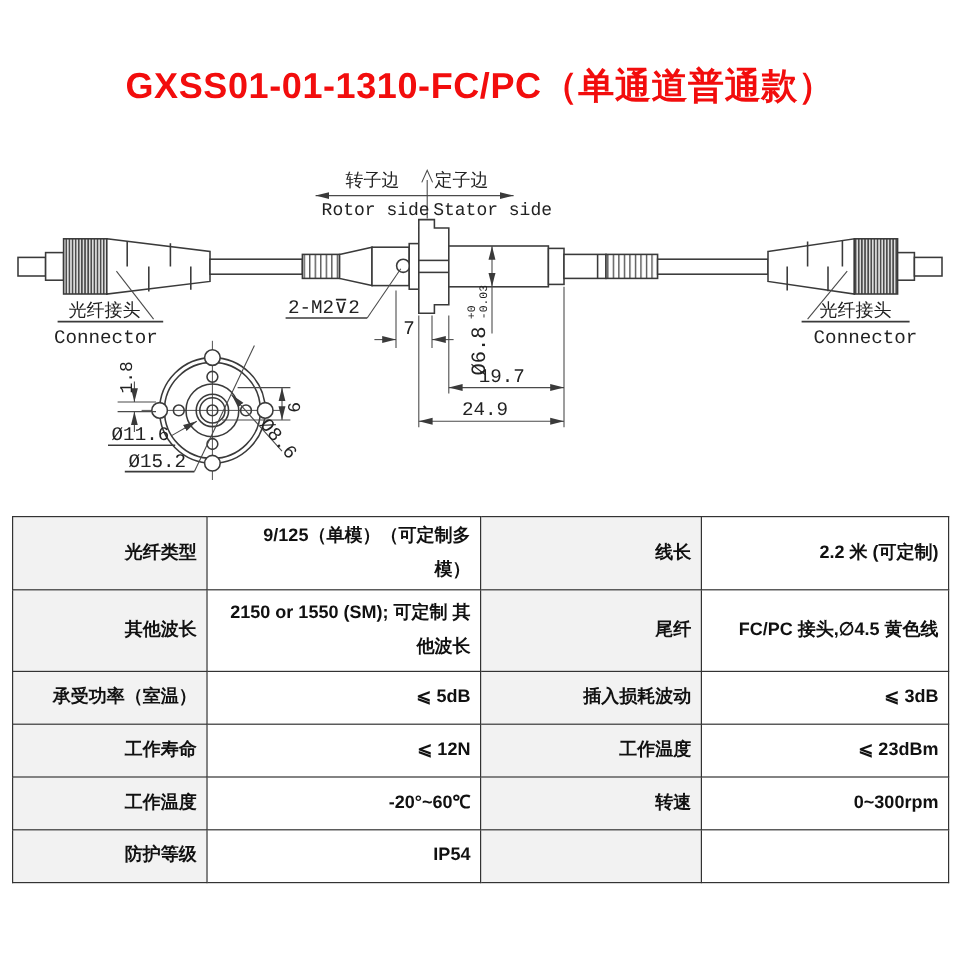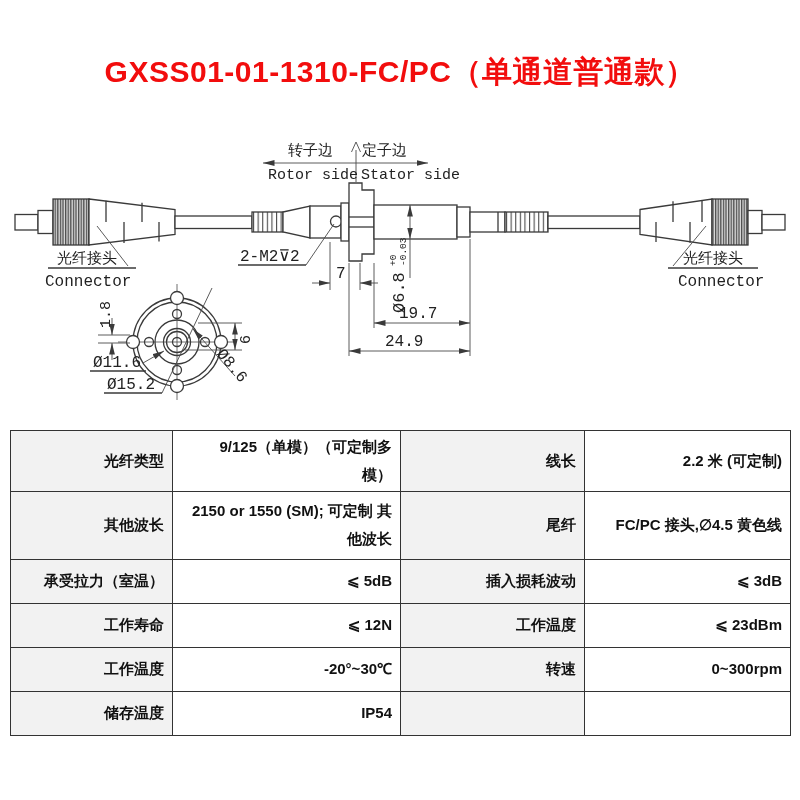--- a/index.html
+++ b/index.html
@@ -197,39 +197,39 @@
       <td class="lab">线长</td>
       <td class="val">2.2 米 (可定制)</td>
     </tr>
     <tr style="height:68px">
       <td class="lab">其他波长</td>
       <td class="val">2150 or 1550 (SM); 可定制 其他波长</td>
       <td class="lab">尾纤</td>
       <td class="val">FC/PC 接头,∅4.5 黄色线</td>
     </tr>
     <tr style="height:44px">
-      <td class="lab">承受拉力（室温）</td>
+      <td class="lab">承受功率（室温）</td>
       <td class="val">⩽ 5dB</td>
       <td class="lab">插入损耗波动</td>
       <td class="val">⩽ 3dB</td>
     </tr>
     <tr style="height:44px">
       <td class="lab">工作寿命</td>
       <td class="val">⩽ 12N</td>
       <td class="lab">工作温度</td>
       <td class="val">⩽ 23dBm</td>
     </tr>
     <tr style="height:44px">
       <td class="lab">工作温度</td>
-      <td class="val">-20°~30℃</td>
+      <td class="val">-20°~60℃</td>
       <td class="lab">转速</td>
       <td class="val">0~300rpm</td>
     </tr>
     <tr style="height:44px">
-      <td class="lab">储存温度</td>
+      <td class="lab">防护等级</td>
       <td class="val">IP54</td>
       <td class="lab"></td>
       <td class="val"></td>
     </tr>
   </tbody>
     </table>
 
 </div>
 
 </body></html>

